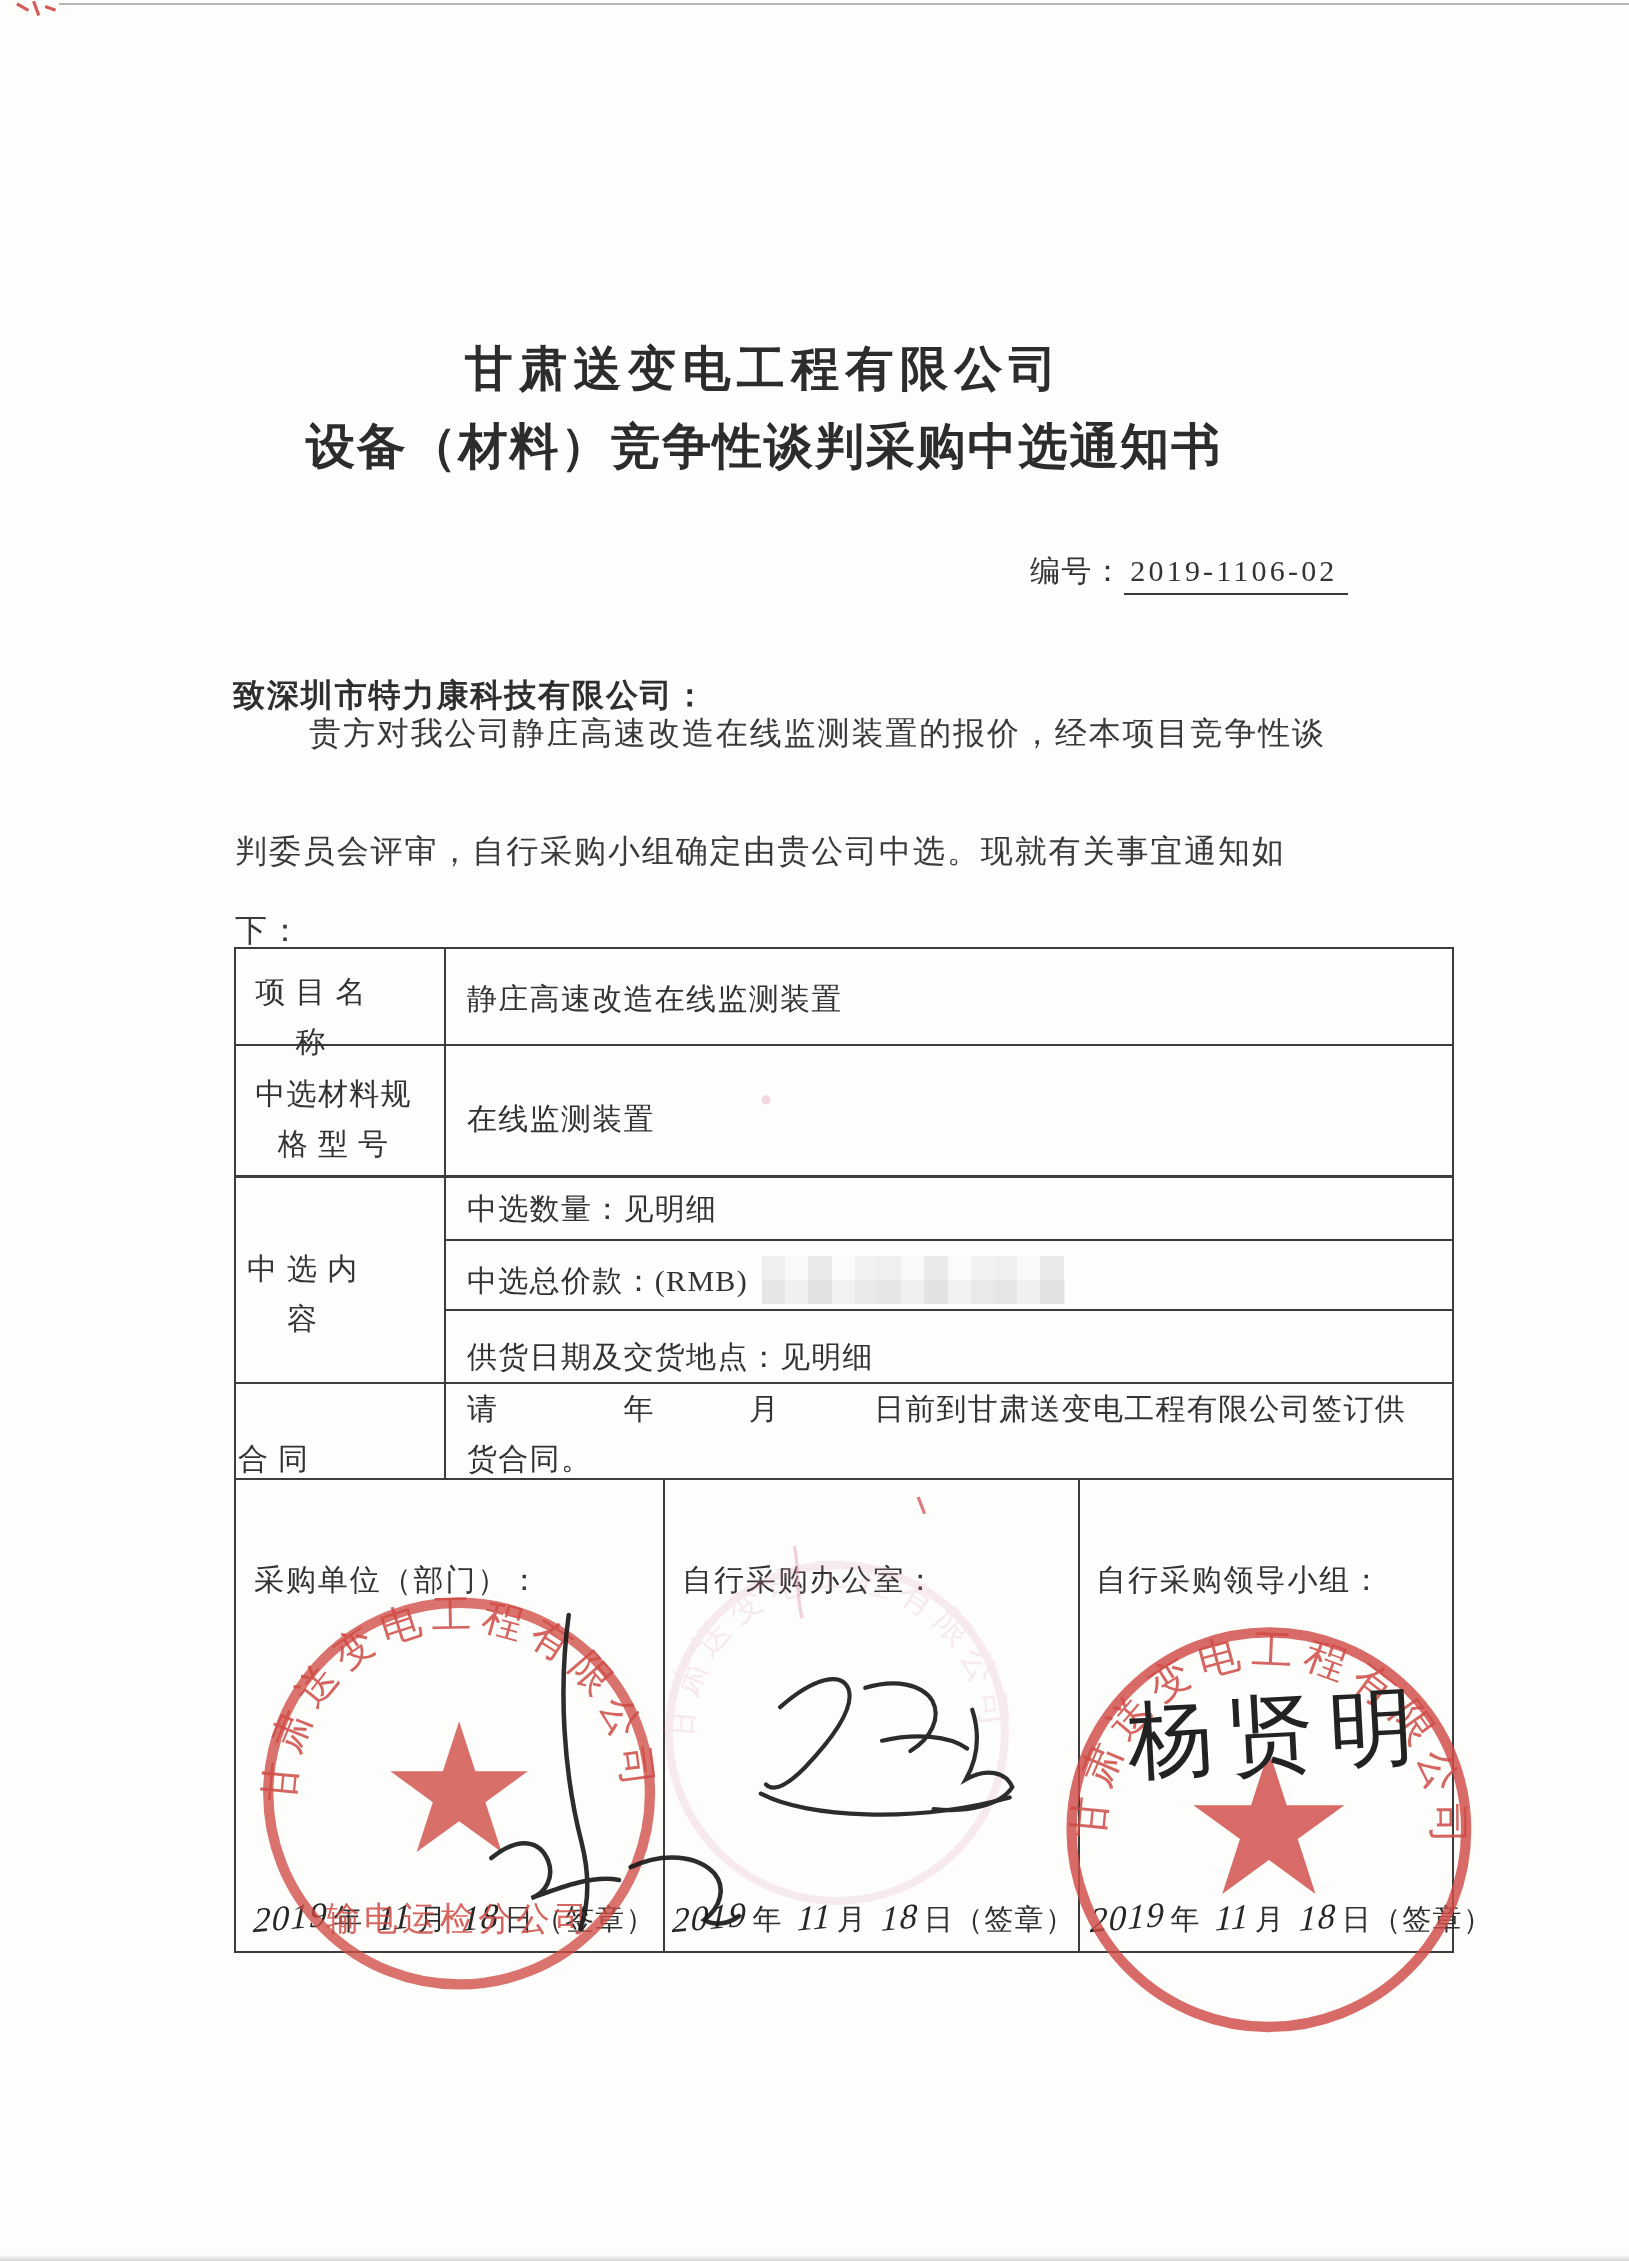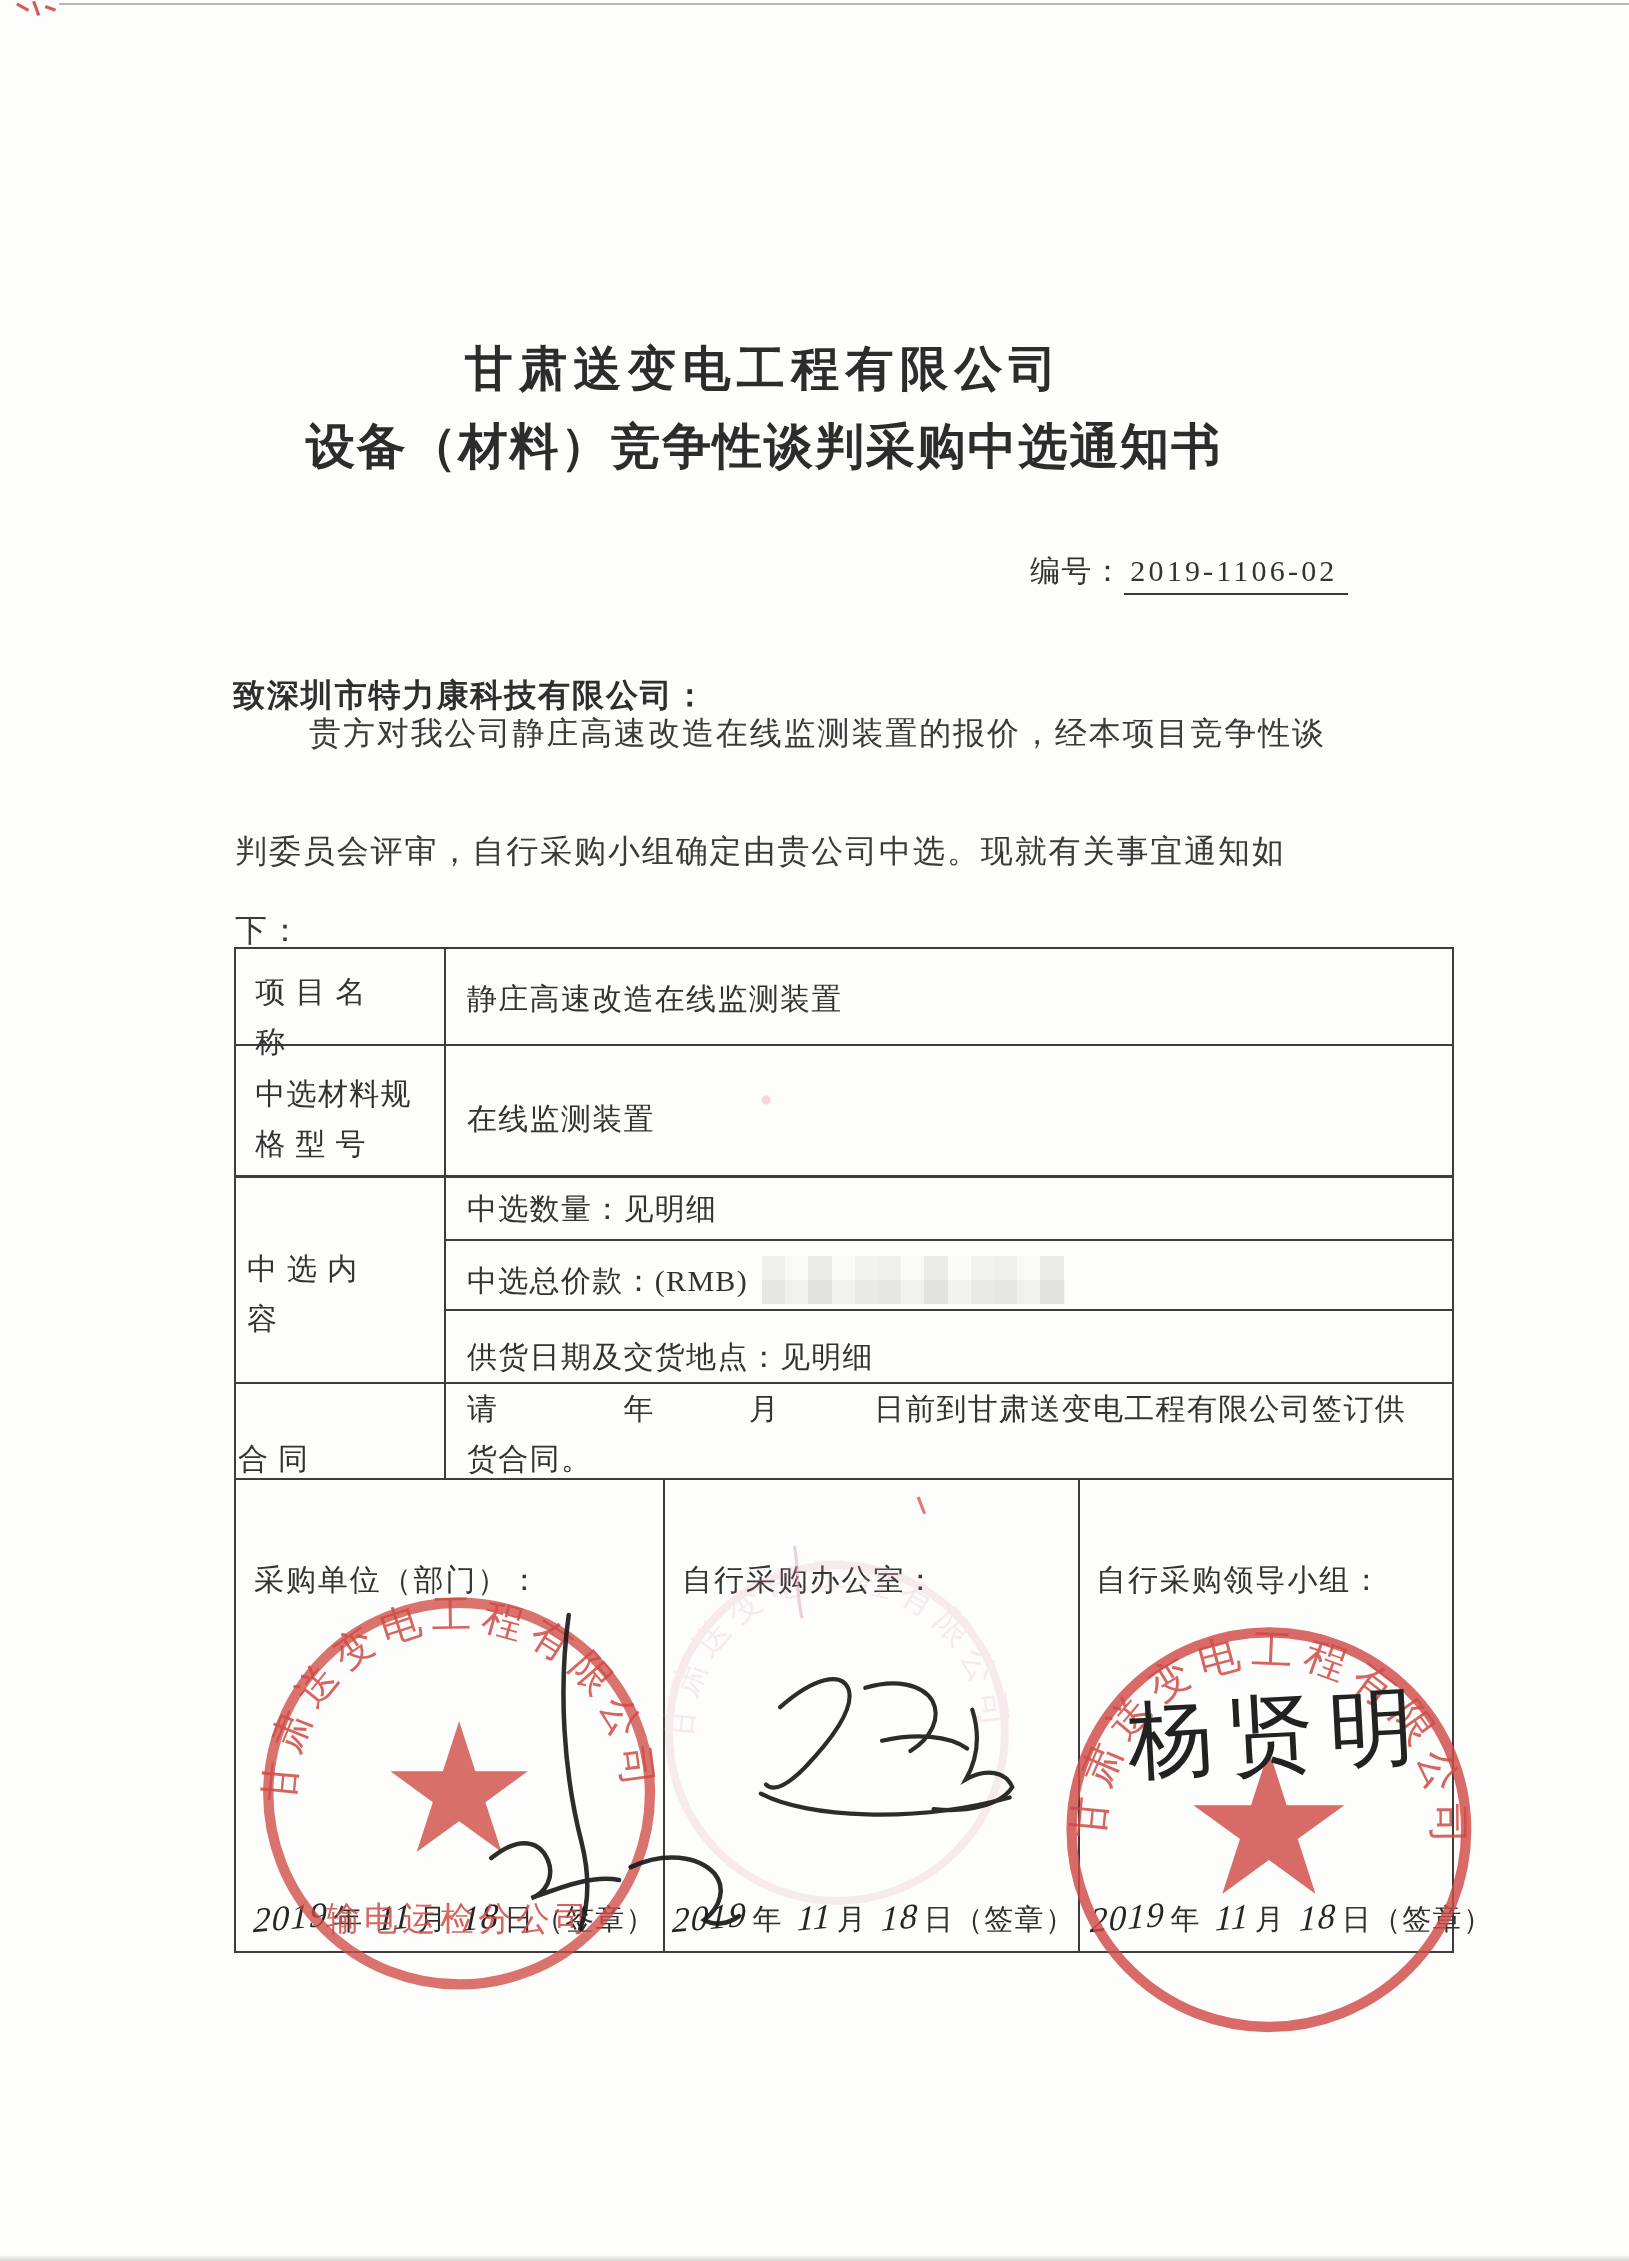--- a/index.html
+++ b/index.html
@@ -23,21 +23,21 @@
     font-family:"Liberation Sans","DejaVu Sans",sans-serif;letter-spacing:1.9px;color:#2e2e2e;white-space:nowrap;}
 
   .bodyline{position:absolute;left:235px;font-size:32px;letter-spacing:1.9px;color:#3a3a3a;white-space:nowrap;}
   .bl1{top:712px;left:309px;}
   .bl2{top:830px;}
   .bl3{top:909px;}
 
   .tbl{position:absolute;left:234px;top:947px;width:1220px;height:1006px;border:2.6px solid #3c3c3c;box-sizing:border-box;}
   .hline,.vline{position:absolute;background:#3c3c3c;}
   .cellTxt{position:absolute;font-size:30px;letter-spacing:1.3px;color:#333;white-space:nowrap;}
-  .lab{line-height:50px;}
+  .lab{line-height:50px;text-align:center;}
 
   .mosaic{
     display:inline-block;width:303px;height:48px;vertical-align:-13px;margin-left:14px;
     background-image:
       repeating-linear-gradient(90deg, rgba(0,0,0,.055) 0 23px, rgba(0,0,0,.015) 23px 46px, rgba(0,0,0,.075) 46px 70px, rgba(0,0,0,.008) 70px 93px, rgba(0,0,0,.045) 93px 116px),
       repeating-linear-gradient(0deg, rgba(0,0,0,.035) 0 24px, rgba(0,0,0,0) 24px 48px);
     filter:blur(0.6px);
   }
 
   .signHeader{position:absolute;top:578px;font-size:30px;letter-spacing:1.9px;color:#333;white-space:nowrap;margin-top:33px;}

